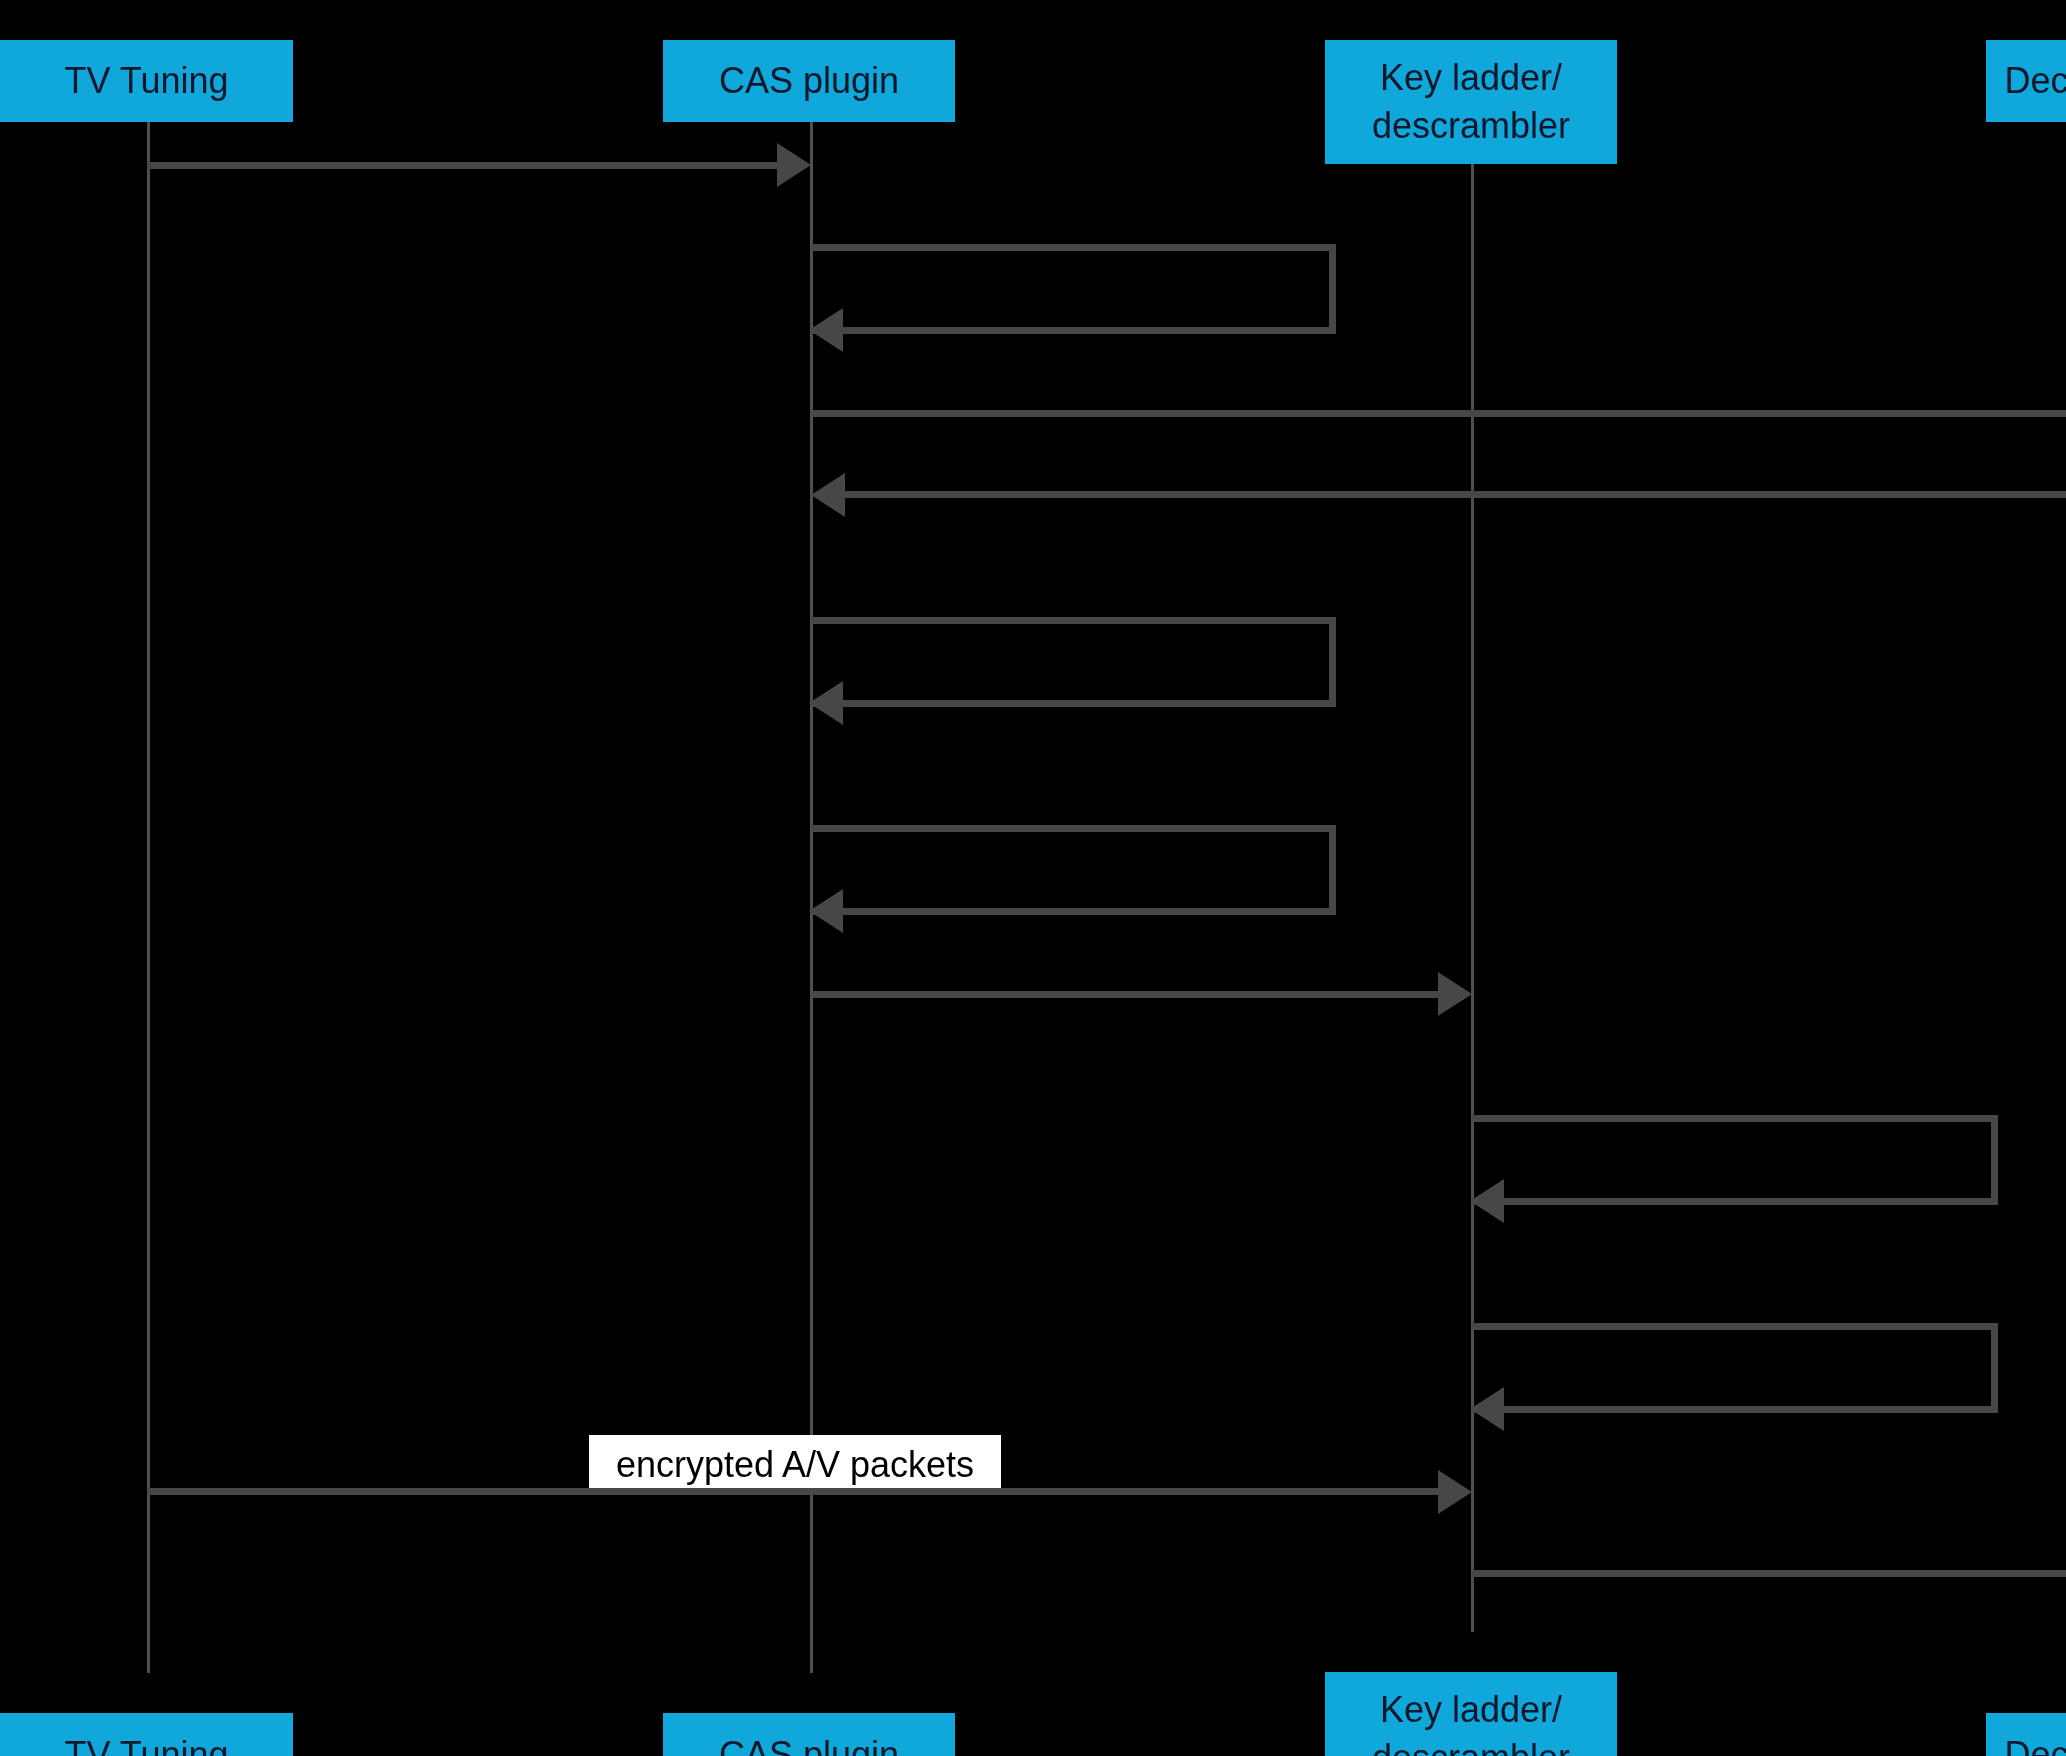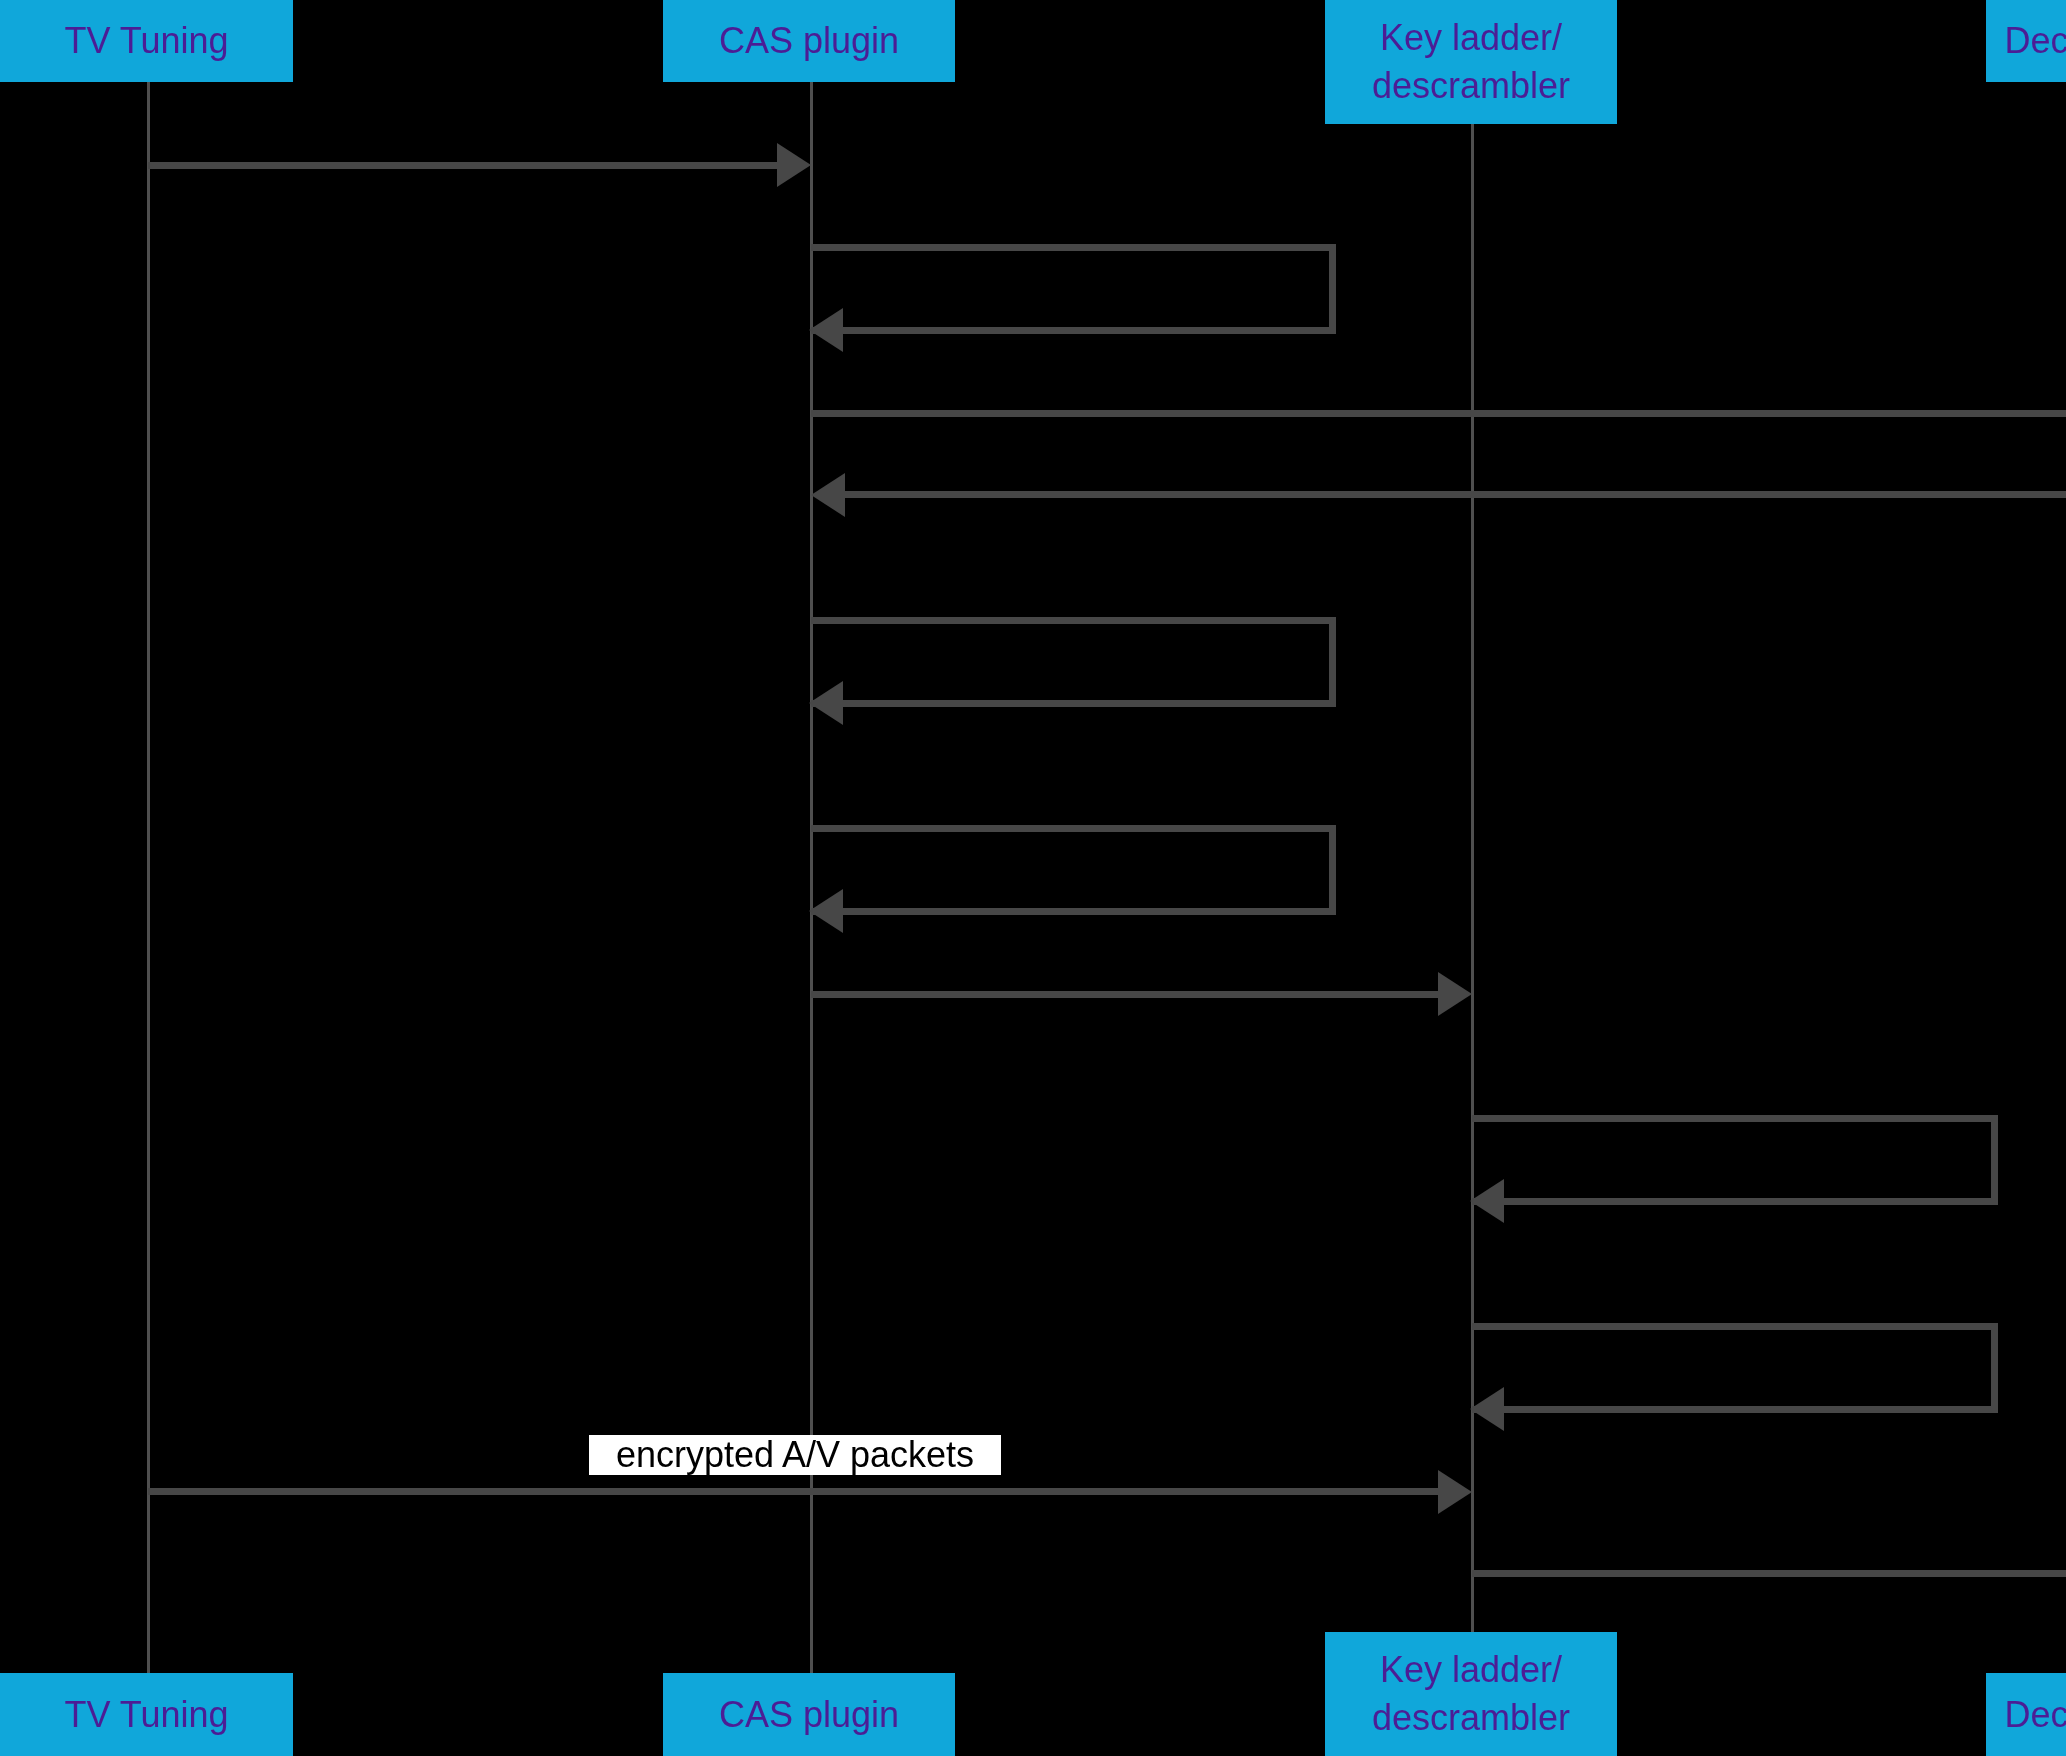--- a/index.html
+++ b/index.html
@@ -11,28 +11,29 @@
     position: relative;
     width: 2662px;
     height: 1756px;
     background: #000000;
     overflow: hidden;
     font-family: "Liberation Sans", sans-serif;
   }
   .actor {
     position: absolute;
     background: #10A7DA;
-    color: #4c1d95;
+    color: #0f172a;
     display: flex;
     align-items: center;
     justify-content: center;
     text-align: center;
     font-size: 36px;
     line-height: 1.32;
     white-space: pre-line;
+    margin-top: 40px;
   }
   .lifeline {
     position: absolute;
     width: 2.5px;
     background: #4f4f4f;
   }
   .shaft {
     position: absolute;
     height: 7.4px;
     background: #474747;
@@ -123,21 +124,21 @@
     <div class="head-right" style="left:1438px; top:972px;"></div>
   </div>
 
   <div class="loop" style="left:1472px; top:1115px; width:526px; height:90px;"></div>
   <div class="head-left" style="left:1470px; top:1179px;"></div>
 
   <div class="loop" style="left:1472px; top:1323px; width:526px; height:90px;"></div>
   <div class="head-left" style="left:1470px; top:1387px;"></div>
 
   <div>
-    <div class="msg-label" style="left:589px; top:1435px; width:412px; height:40px;text-align:center;">
+    <div class="msg-label" style="left:589px; top:1435px; width:412px; height:60px;text-align:center;">
       <span>encrypted A/V packets</span>
     </div>
     <div class="shaft" style="left:148px; top:1488px; width:1295px;"></div>
     <div class="head-right" style="left:1438px; top:1470px;"></div>
   </div>
 
   <div>
     <div class="shaft" style="left:1472px; top:1570px; width:631px;"></div>
 
   </div>

